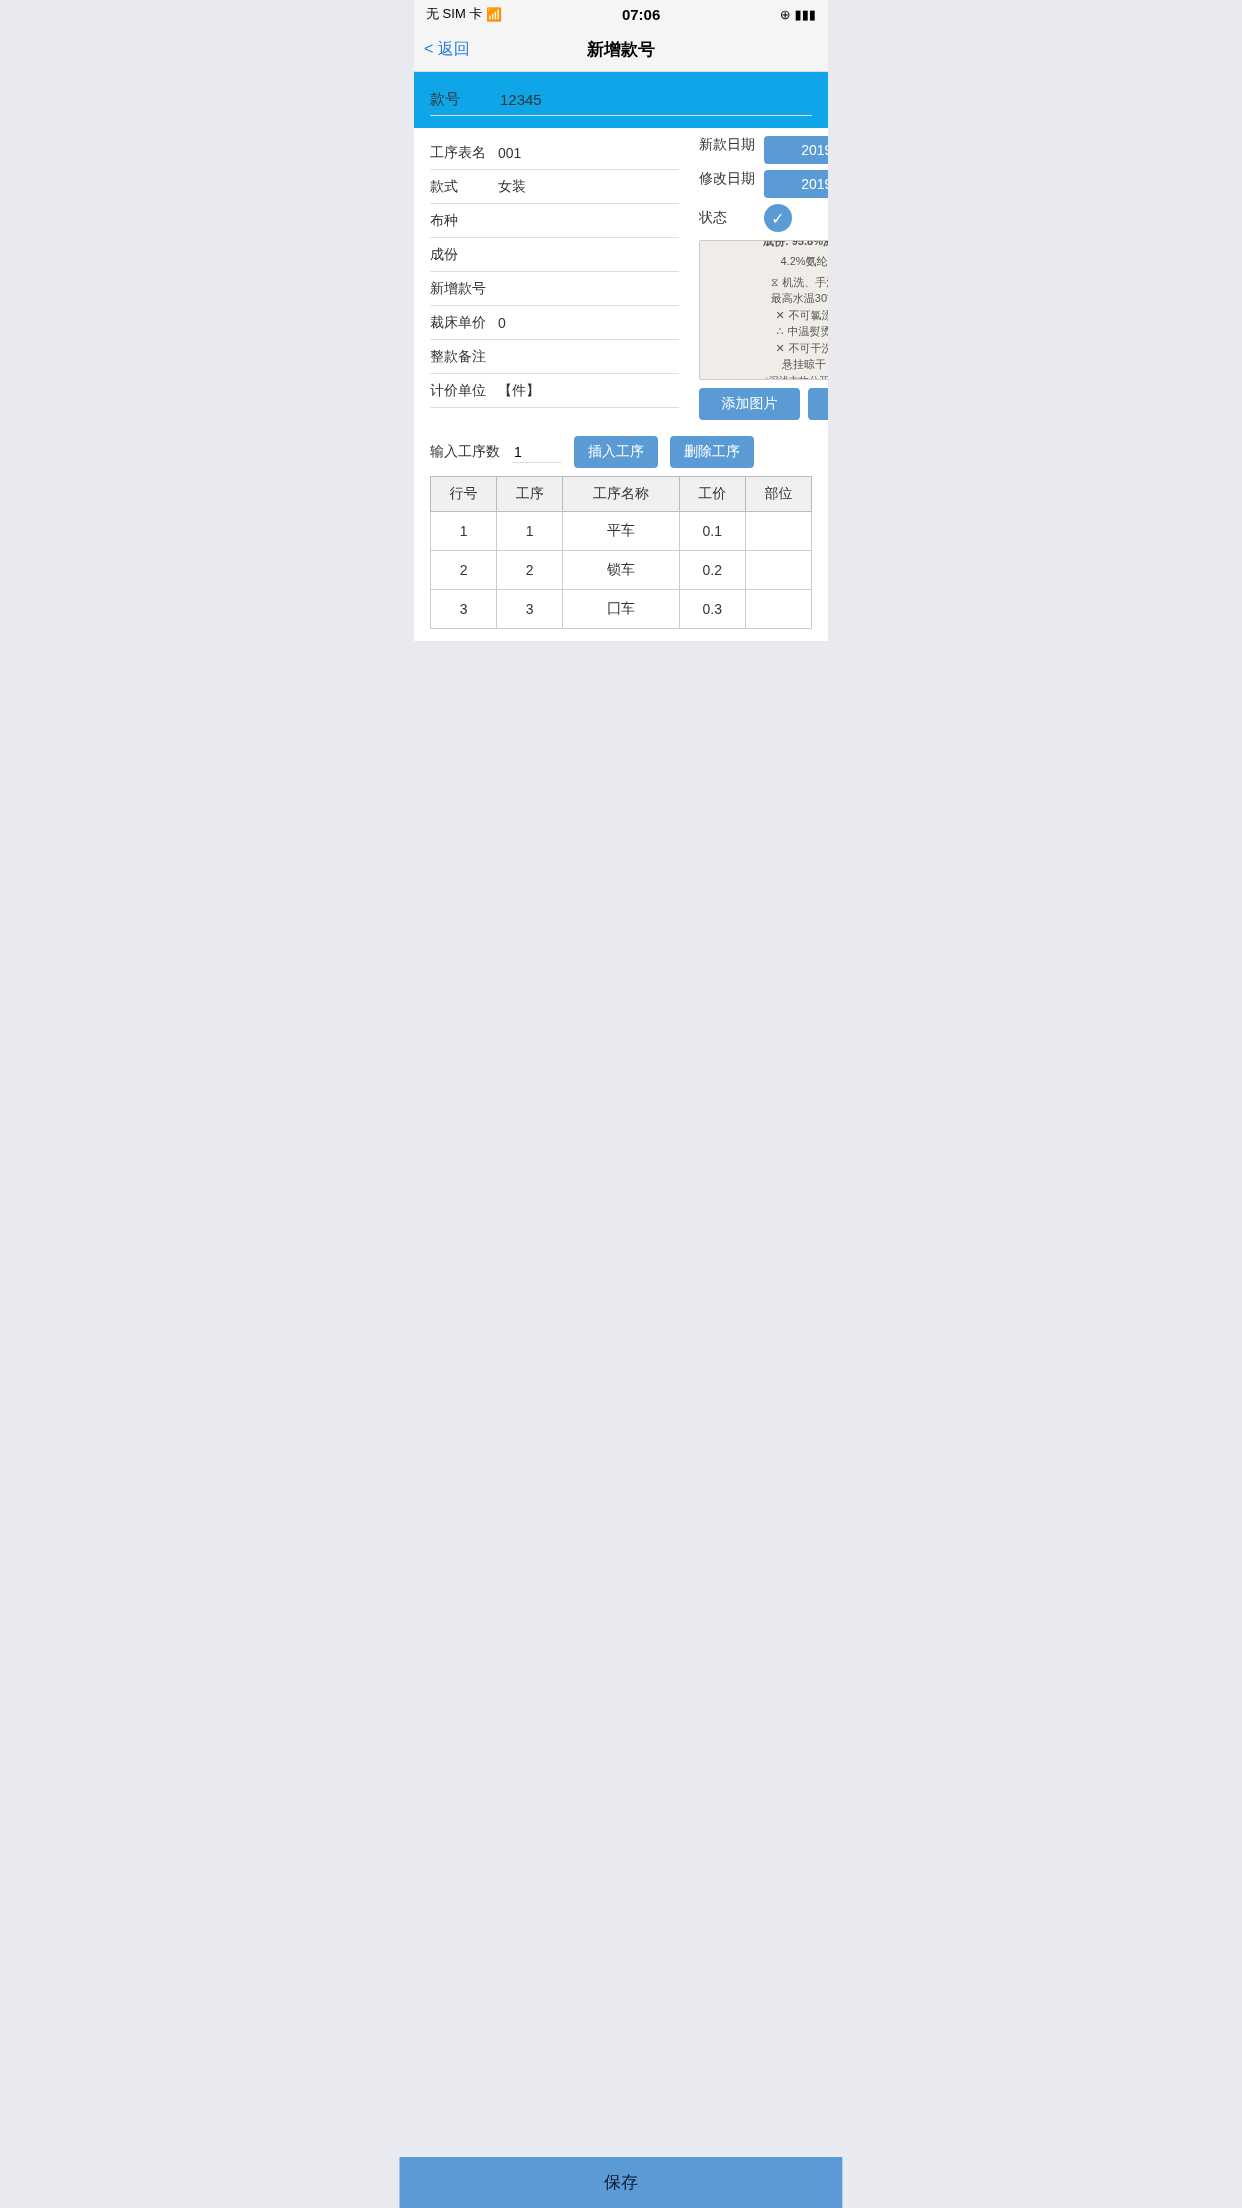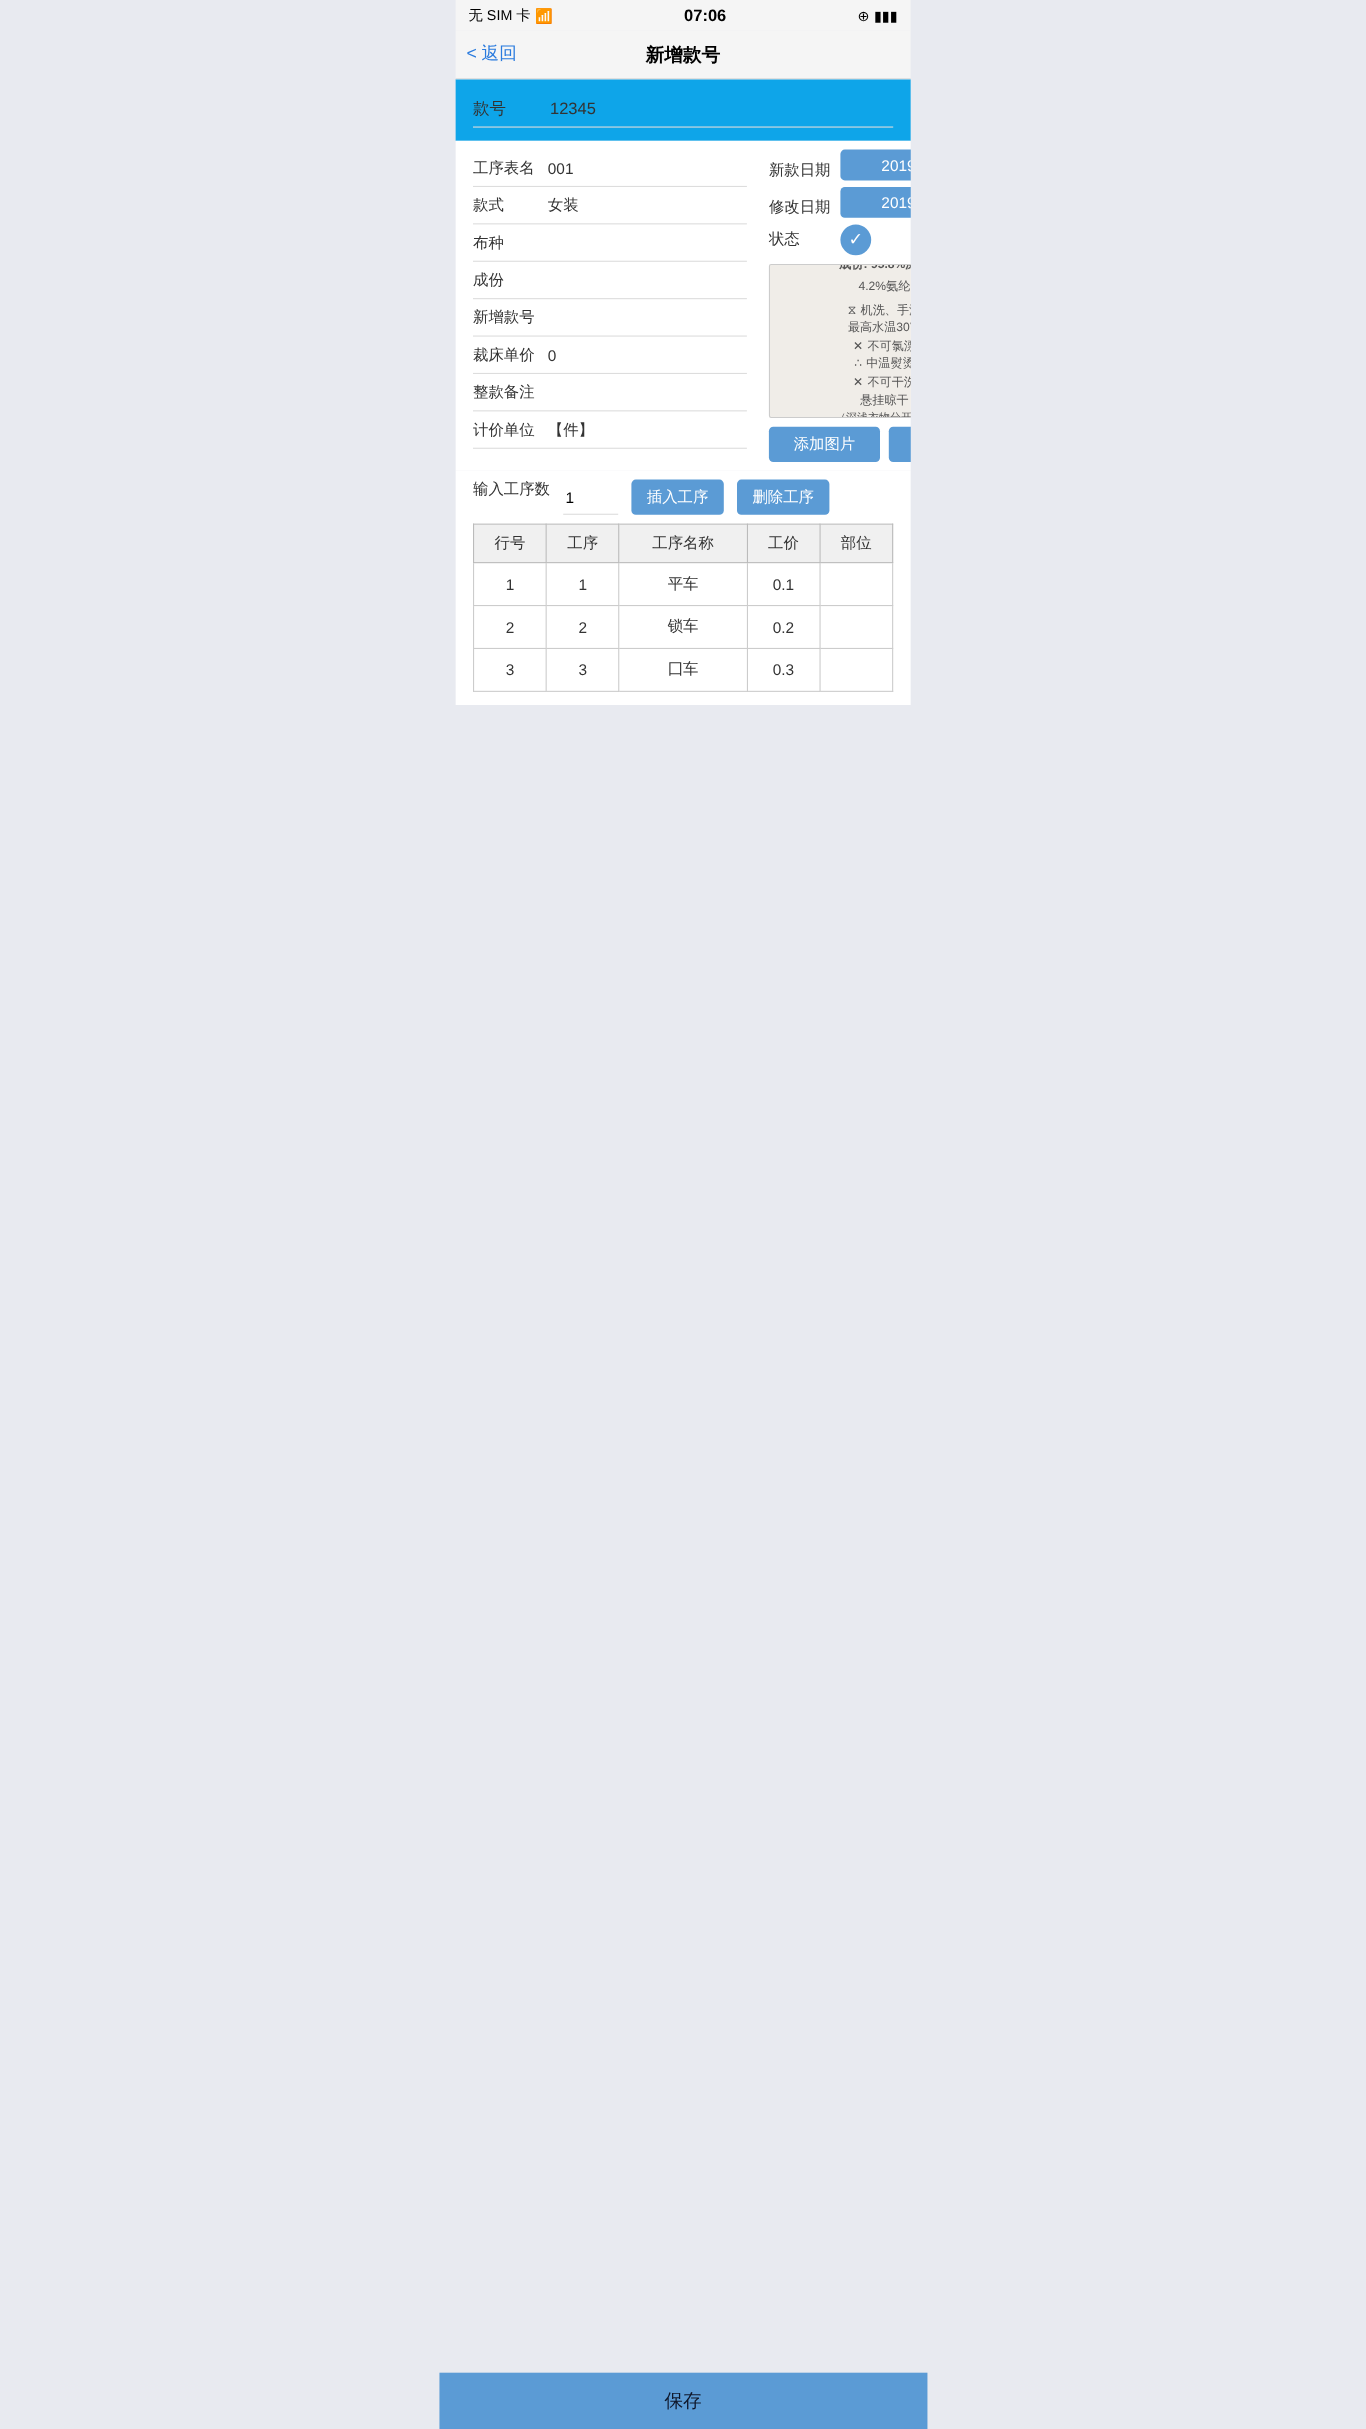--- a/index.html
+++ b/index.html
@@ -121,21 +121,21 @@
       font-size: 14px;
       border: none;
       outline: none;
       background: transparent;
       color: #333;
     }
 
     
     .date-row {
       display: flex;
-      align-items: flex-end;
+      align-items: flex-start;
       margin-bottom: 6px;
     }
     .date-label {
       font-size: 14px;
       color: #333;
       min-width: 65px;
       flex-shrink: 0;
     }
     .date-value {
       flex: 1;
@@ -207,20 +207,21 @@
     }
 
     
     .table-section {
       background: #fff;
       padding: 0 16px 12px;
     }
 
     .input-row {
       display: flex;
+      align-items: center;
       gap: 12px;
       padding: 8px 0;
     }
     .input-row-label {
       font-size: 14px;
       color: #333;
     }
     .input-row-field {
       border: none;
       border-bottom: 1px solid #ddd;

